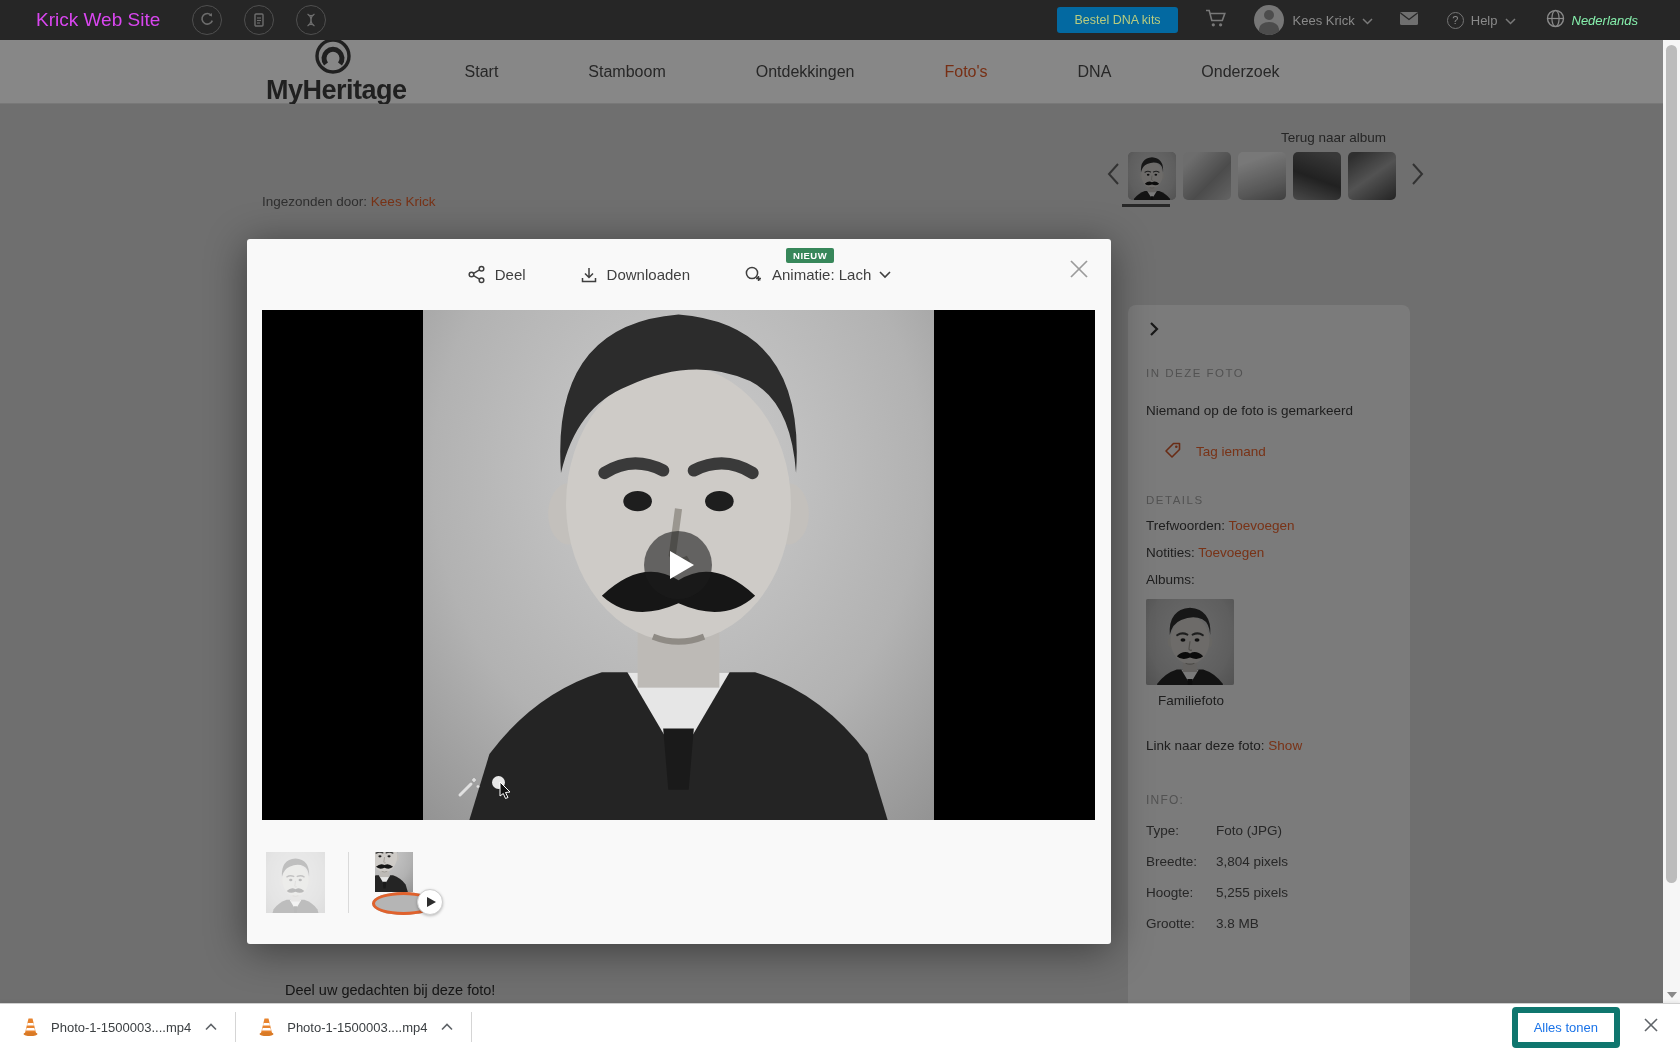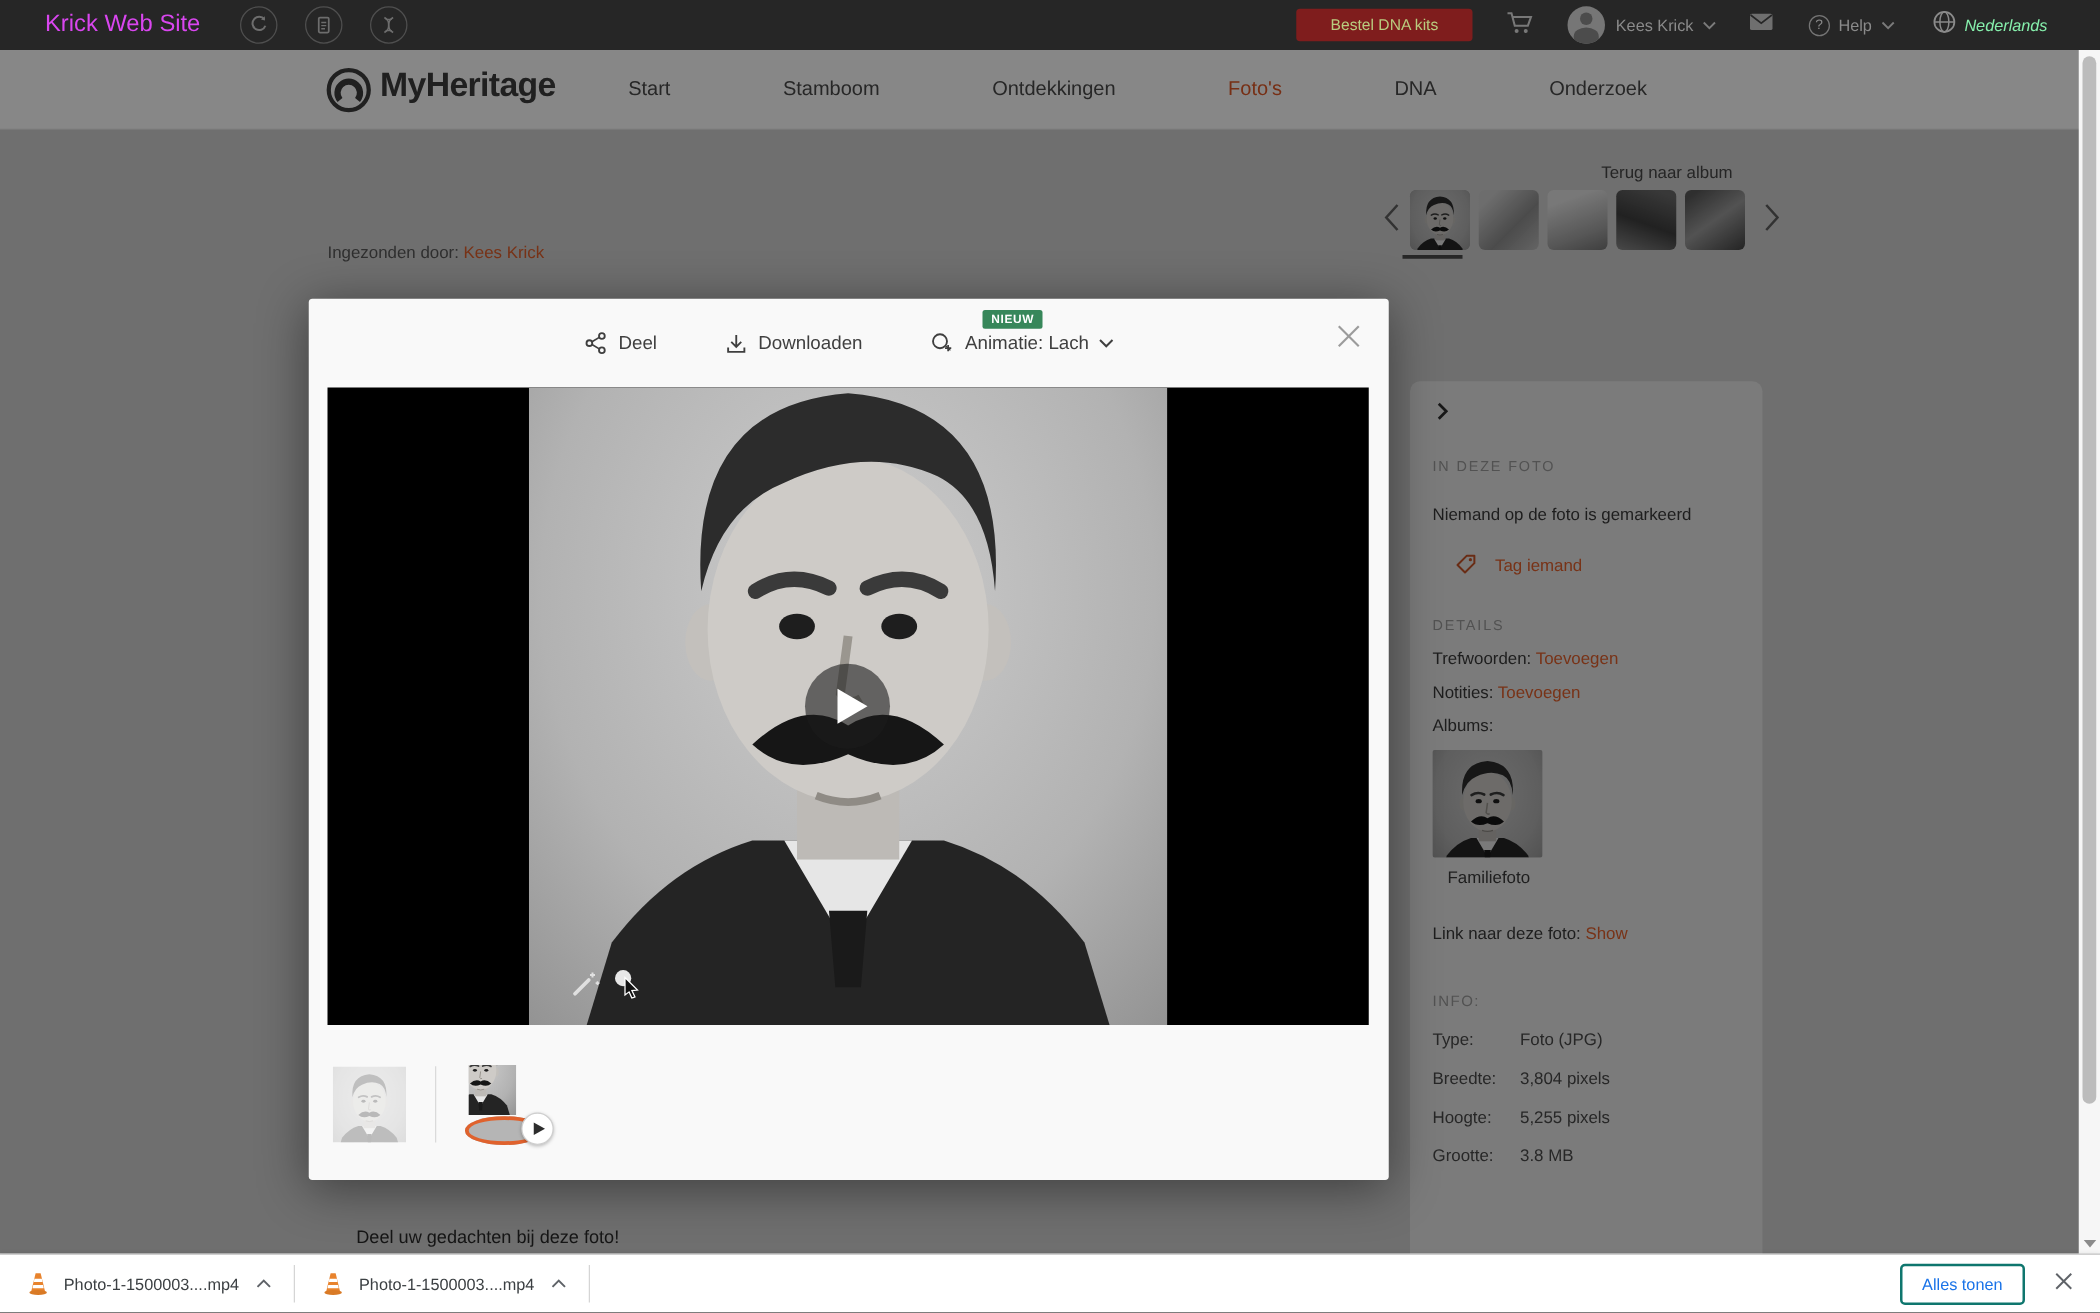--- a/index.html
+++ b/index.html
@@ -7,40 +7,40 @@
   body { font-family: "Liberation Sans", sans-serif; background:#000; }
   #app { position:relative; width:1680px; height:1050px; overflow:hidden; background:#d1d1d1; }
 
   
   .topbar { position:absolute; top:0; left:0; right:0; height:40px; background:#262626;
             display:flex; align-items:center; z-index:50; padding:0 42px 0 36px; }
   .site-name { color:#d946ef; font-size:19px; margin-right:32px; white-space:nowrap; }
   .tb-circle { width:30px; height:30px; border:1.5px solid #4f4f4f; border-radius:50%;
                display:flex; align-items:center; justify-content:center; margin-right:22px; cursor:pointer; }
   .tb-spacer { flex:1; }
-  .dna-btn { background:#7f1d1d; color:#b9cc7f; font-size:12.5px; padding:6px 27px;
+  .dna-btn { background:#0369a1; color:#b9cc7f; font-size:12.5px; padding:6px 17px;
              border-radius:3px; border:none; cursor:pointer; white-space:nowrap; }
   .cart { margin-left:26px; cursor:pointer; }
   .avatar { width:30px; height:30px; border-radius:50%; background:#767676; margin-left:26px;
             position:relative; overflow:hidden; cursor:pointer; }
   .avatar .head { position:absolute; top:5px; left:10px; width:10px; height:10px; border-radius:50%; background:#4c4c4c; }
   .avatar .bodyshape { position:absolute; top:17px; left:5px; width:20px; height:14px; border-radius:50% 50% 0 0; background:#4c4c4c; }
   .tb-user { color:#8a8a8a; font-size:13px; margin-left:9px; cursor:pointer; white-space:nowrap; }
   .tb-chev { margin-left:7px; cursor:pointer; }
   .tb-mail { margin-left:26px; cursor:pointer; }
   .help-q { width:17px; height:17px; border:1.5px solid #757575; border-radius:50%; color:#8a8a8a;
             font-size:11px; display:flex; align-items:center; justify-content:center; margin-left:28px; }
   .tb-help { color:#8a8a8a; font-size:13px; margin-left:7px; cursor:pointer; }
   .tb-globe { margin-left:30px; }
   .tb-lang { color:#86efac; font-size:13px; margin-left:7px; cursor:pointer; white-space:nowrap;font-style:italic; }
 
   
   .nav { position:absolute; top:40px; left:0; right:0; height:64px; background:#ffffff;
          display:flex; align-items:center; border-bottom:1px solid #e3e3e3; }
-  .brand { display:flex; align-items:flex-start; margin-left:260px; cursor:pointer; }
+  .brand { display:flex; align-items:center; margin-left:260px; cursor:pointer;flex-direction:column; }
   .brand-text { font-size:27px; font-weight:bold; color:#3d3d3d; letter-spacing:-0.5px; margin-left:6px; }
   .nav-items { display:flex; margin-left:58px; }
   .nav-item { font-size:16px; color:#4a4a4a; margin-right:90px; cursor:pointer; white-space:nowrap; }
   .nav-item.active { color:#e05a28; }
 
   
   .page-body { position:absolute; top:104px; left:0; right:0; bottom:0; background:#d1d1d1; }
   .photo-title-row { position:absolute; left:262px; top:44px; display:flex; align-items:center; }
   .photo-title { font-size:28px; color:#2f2f2f; }
   .pencil { margin-left:12px; cursor:pointer; }
@@ -123,21 +123,21 @@
              border-left:5px solid transparent; border-right:5px solid transparent; border-top:6px solid #8a8a8a; }
 
   
   .dl-bar { position:absolute; left:0; right:0; bottom:0; height:47px; background:#ffffff; z-index:70;
             border-top:1px solid #cfcfcf; box-shadow:0 -1px 4px rgba(0,0,0,0.08);
             display:flex; align-items:center; }
   .dl-chip { height:47px; display:flex; align-items:center; padding:0 18px 0 22px; cursor:pointer; }
   .dl-name { font-size:13px; color:#3c4043; margin:0 14px 0 12px; white-space:nowrap; }
   .dl-divider { width:1px; height:30px; background:#d5d5d5; }
   .dl-spacer { flex:1; }
-  .show-all { border:2px solid #0f766e; border-radius:4px; background:#fff; color:#1a73e8;
+  .show-all { border:6px solid #0f766e; border-radius:4px; background:#fff; color:#1a73e8;
               font-size:13px; padding:7px 16px; cursor:pointer; margin-right:20px; font-family:"Liberation Sans",sans-serif; }
   .dl-close { cursor:pointer; margin-right:18px; padding:4px; }
 </style>
 </head>
 <body>
 
 <svg width="0" height="0" style="position:absolute">
   <defs>
     <radialGradient id="pg" cx="50%" cy="35%" r="80%">
       <stop offset="0%" stop-color="#cdcdcd"></stop>

